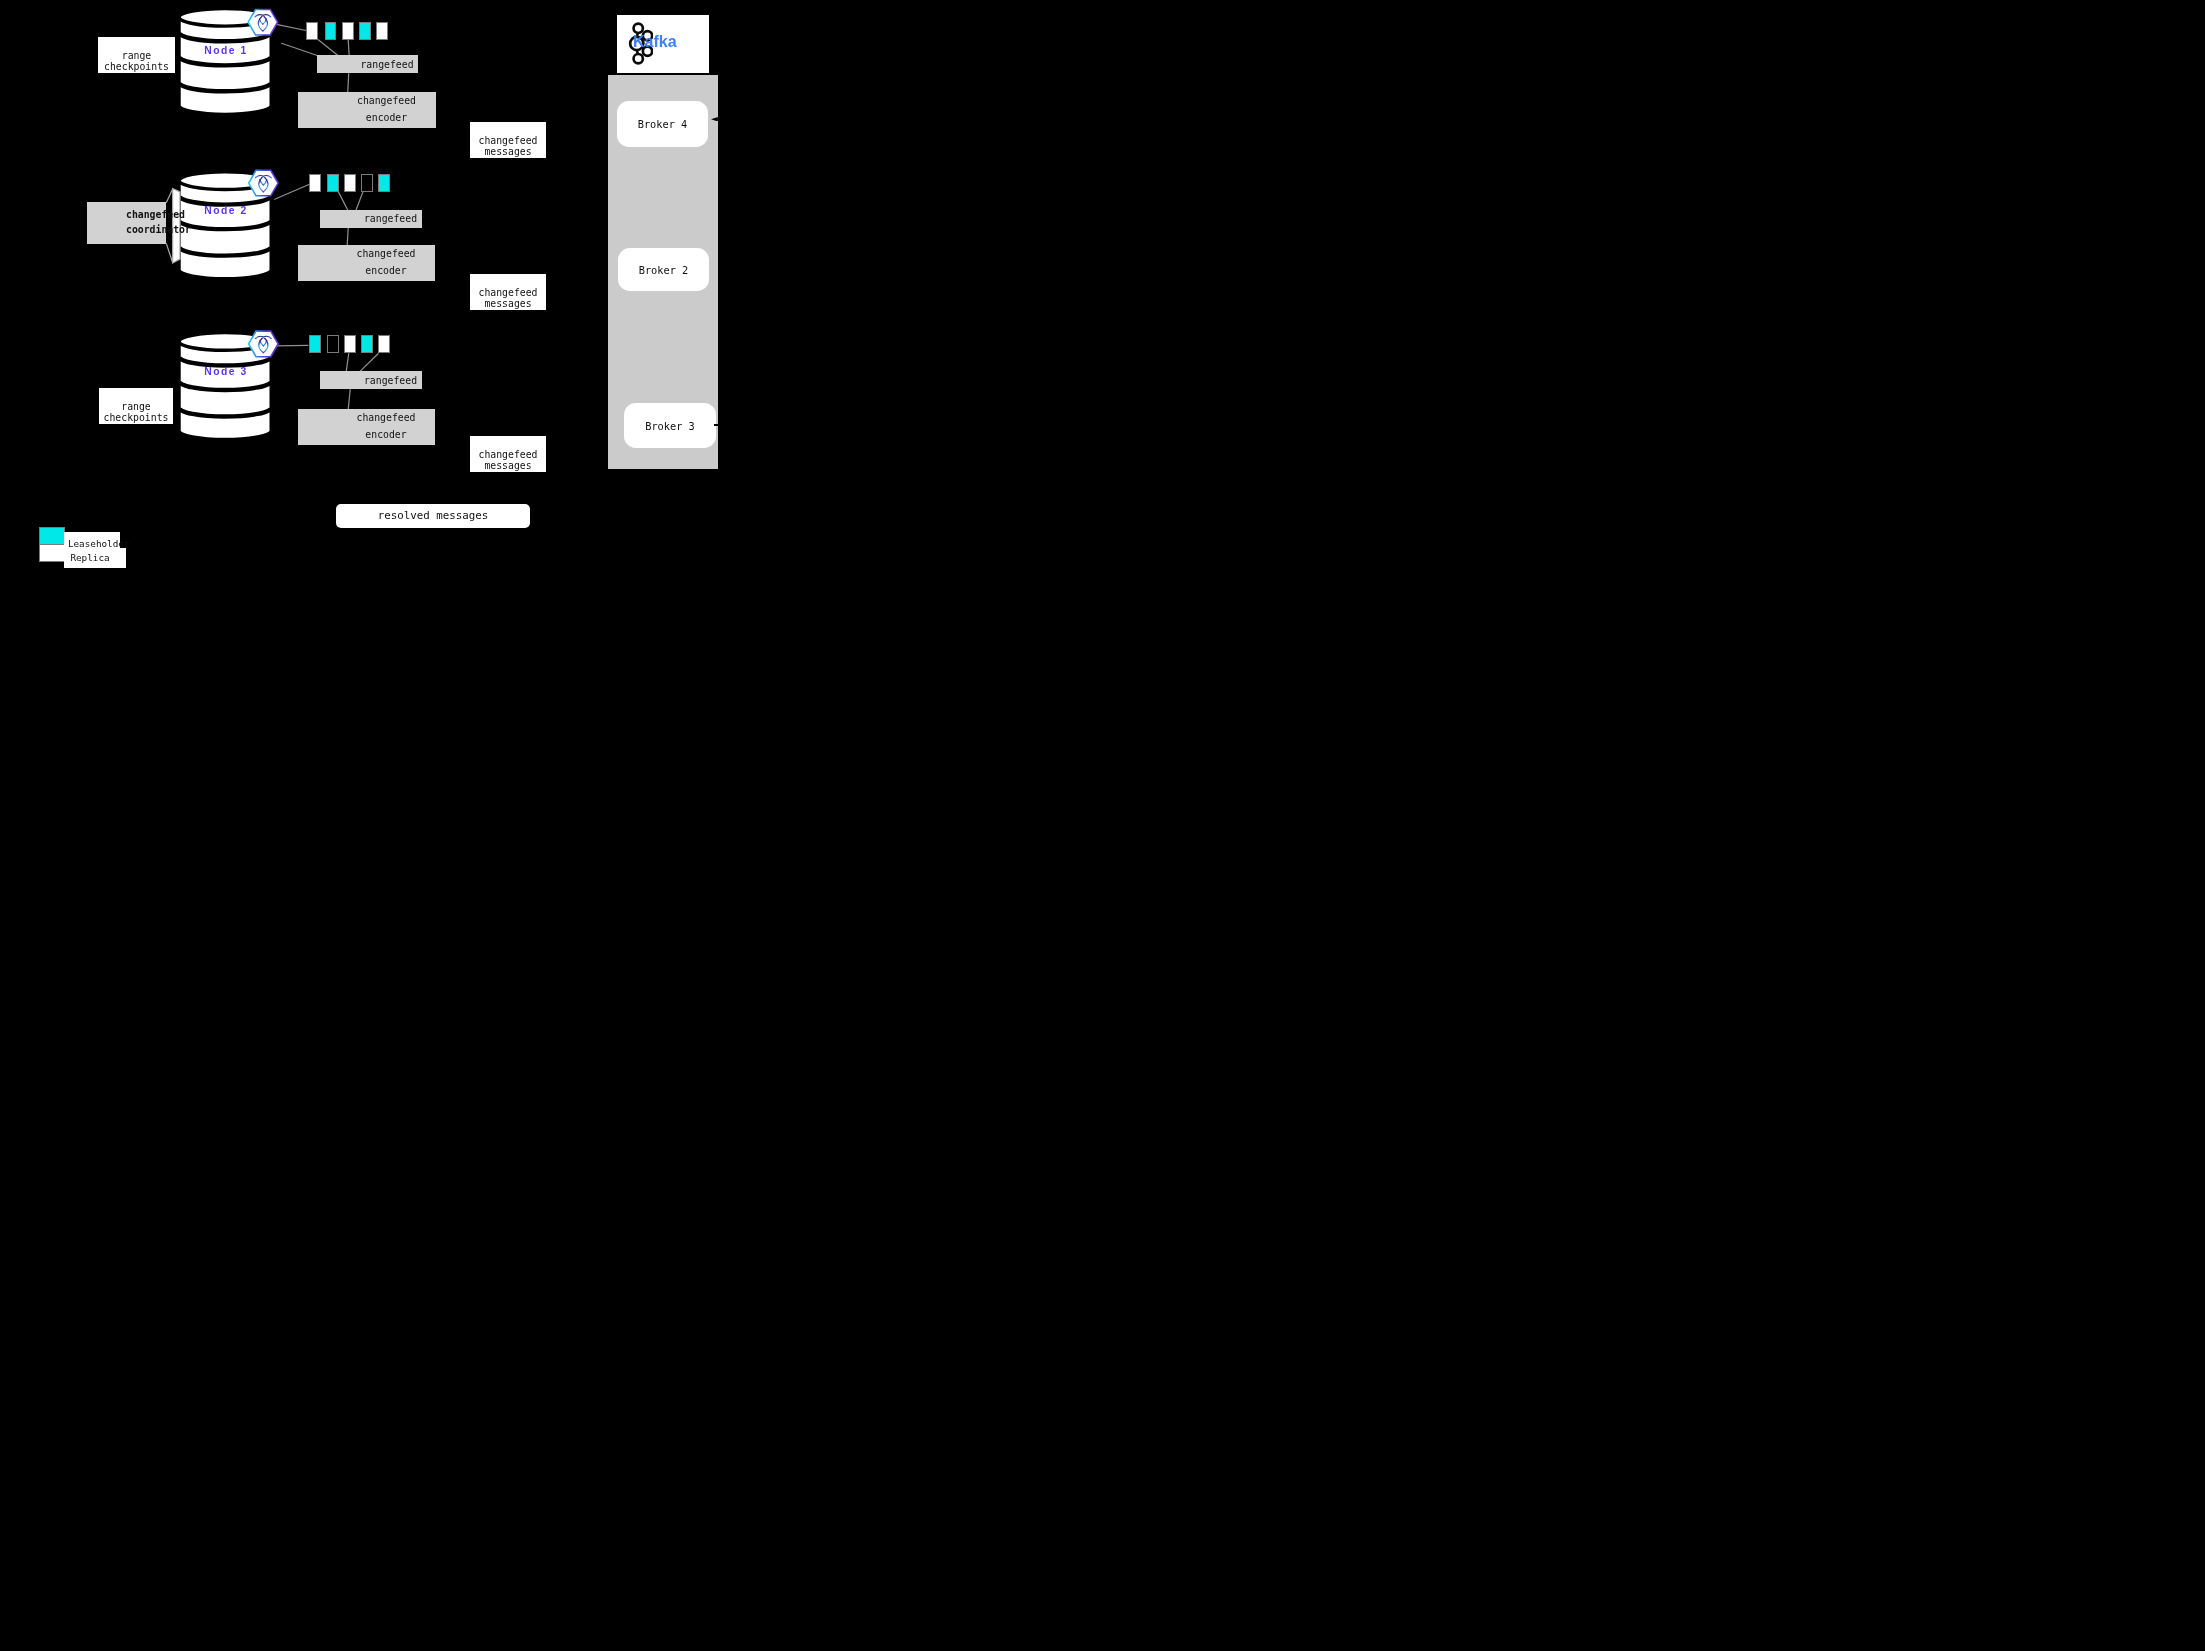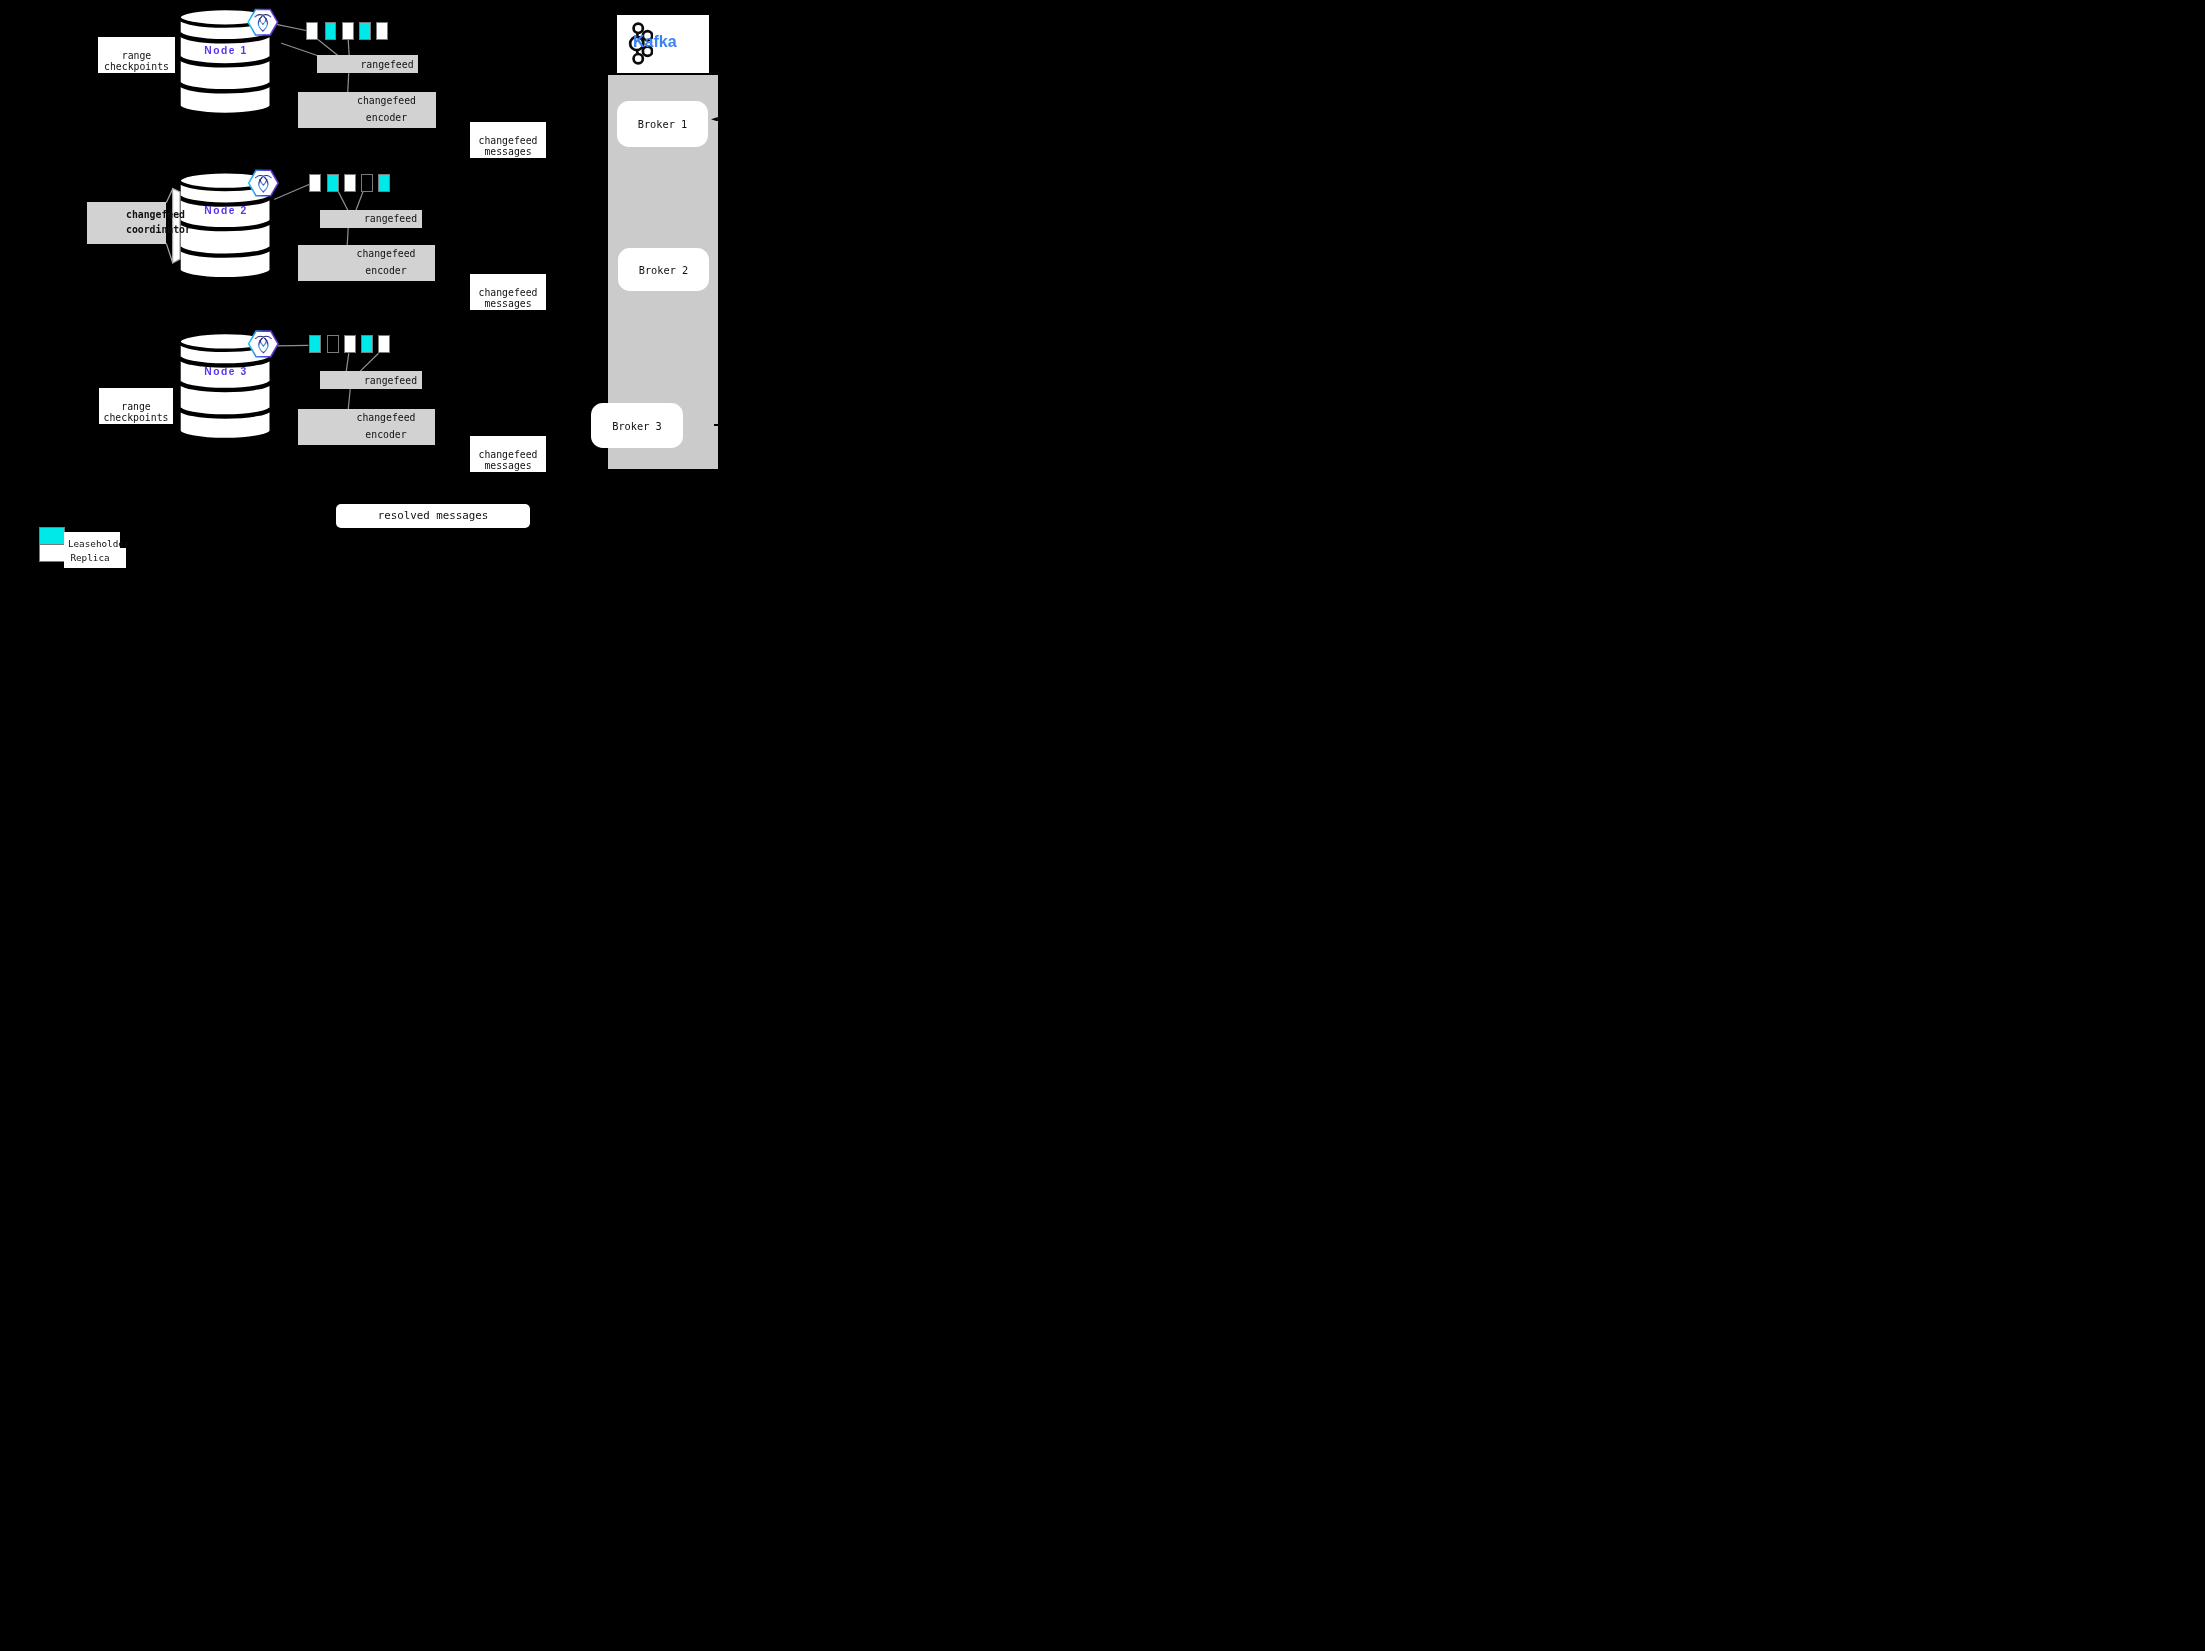--- a/index.html
+++ b/index.html
@@ -162,26 +162,26 @@
           <circle cx="24" cy="44" r="13.5"></circle>
           <circle cx="27" cy="75" r="9.5"></circle>
         <circle cx="46" cy="28" r="9.5"></circle>
           <circle cx="46" cy="60" r="9.5"></circle>
       </g>
     </svg>
     <div id="kafka-brand">Kafka</div>
   </div>
 
   <div class="broker" style="left:617px;top:101px;width:91px;height:46px;">
-    <span>Broker 1</span>
+    <span>Broker 4</span>
   </div>
   <div class="broker" style="left:618px;top:248px;width:91px;height:43px;">
     <span>Broker 2</span>
   </div>
-  <div class="broker" style="left:591px;top:403px;width:92px;height:45px;">
+  <div class="broker" style="left:624px;top:403px;width:92px;height:45px;">
     <span>Broker 3</span>
   </div>
 
   <div class="artifact" style="left:711px;top:117px;width:6.9px;height:4.4px;clip-path:polygon(0 50%,100% 0,100% 100%);"></div>
   <div class="artifact" style="left:714px;top:424px;width:3.9px;height:2px;"></div>
 
   <div class="wbox two20" style="left:98px;top:37px;width:77px;height:22.6px;">
     <div>range</div>
     <div>checkpoints</div>
   </div>

